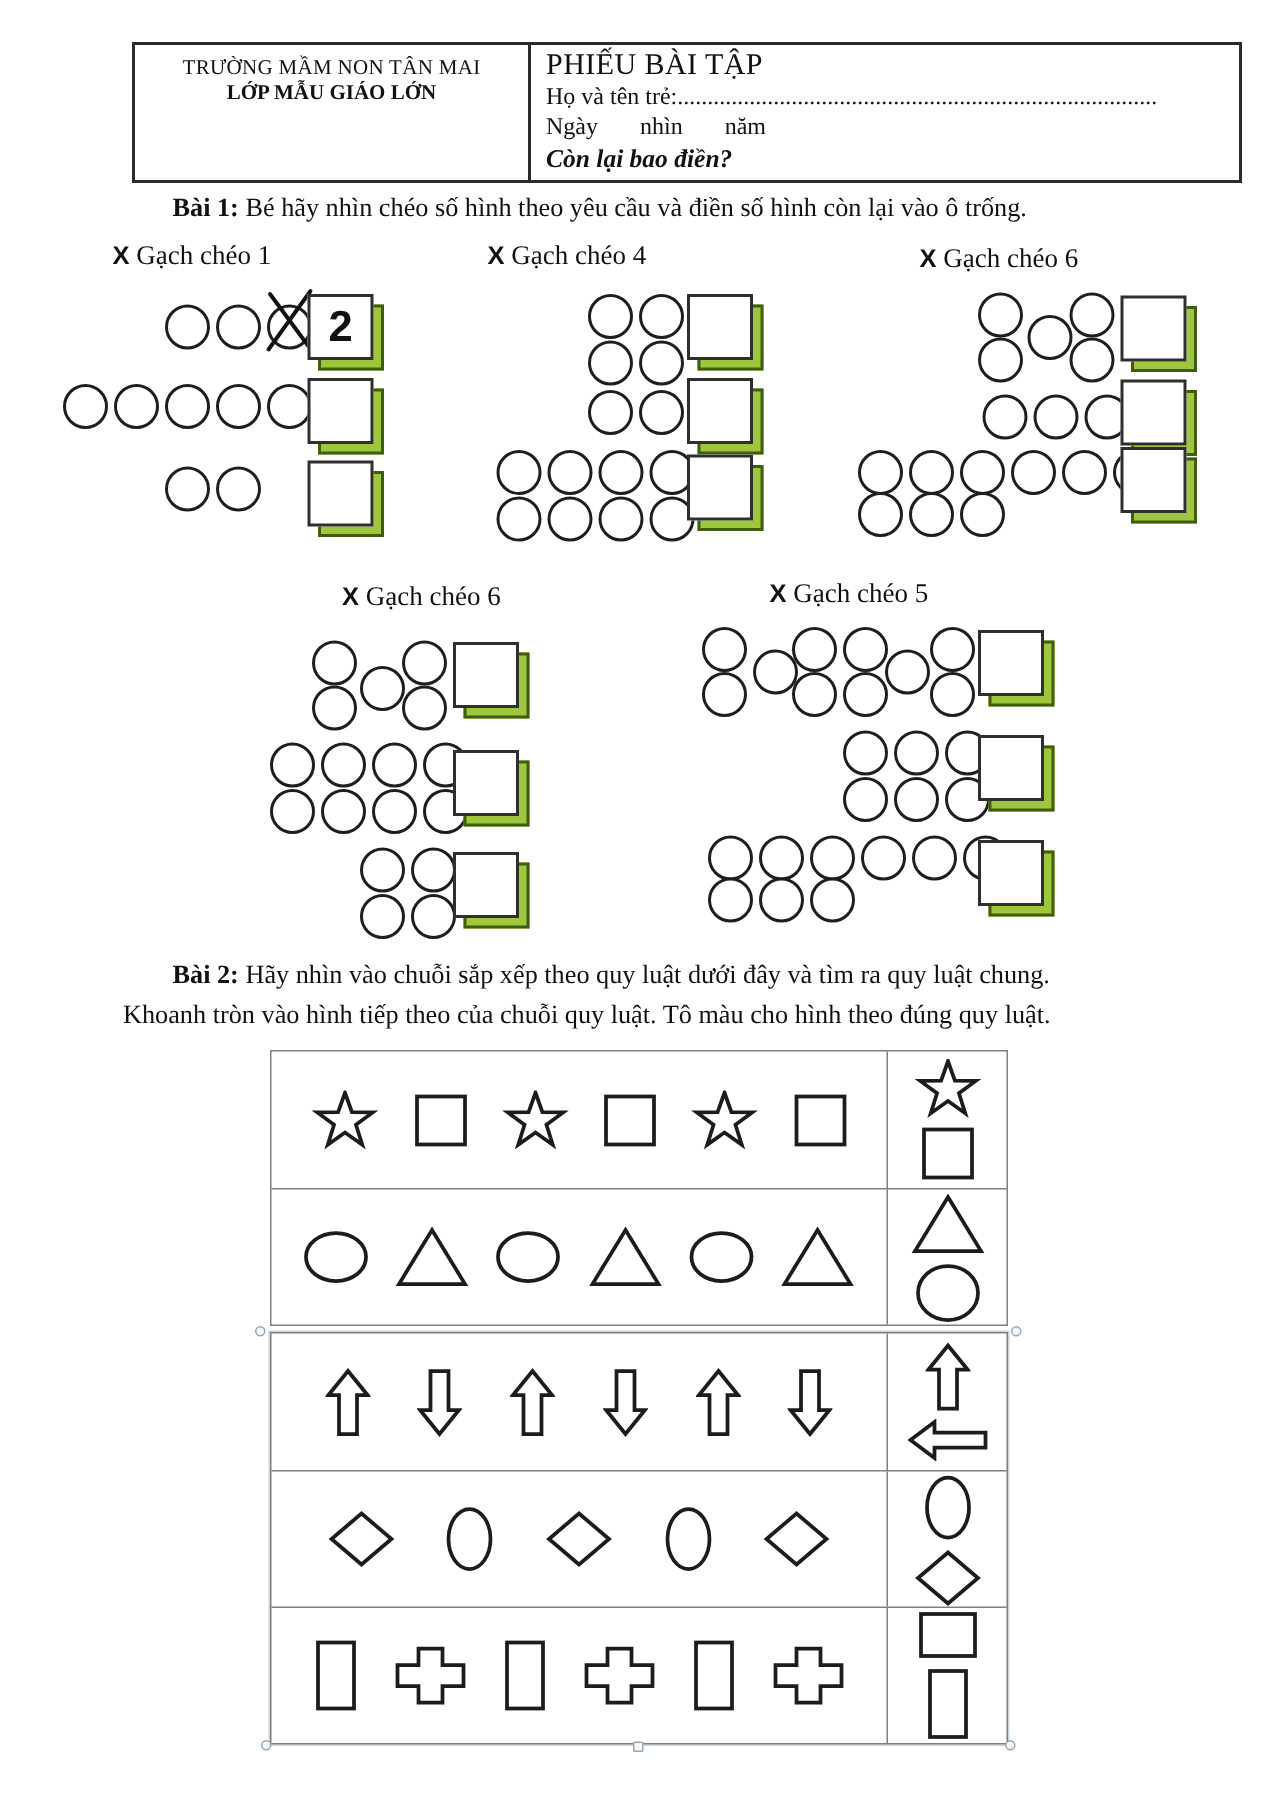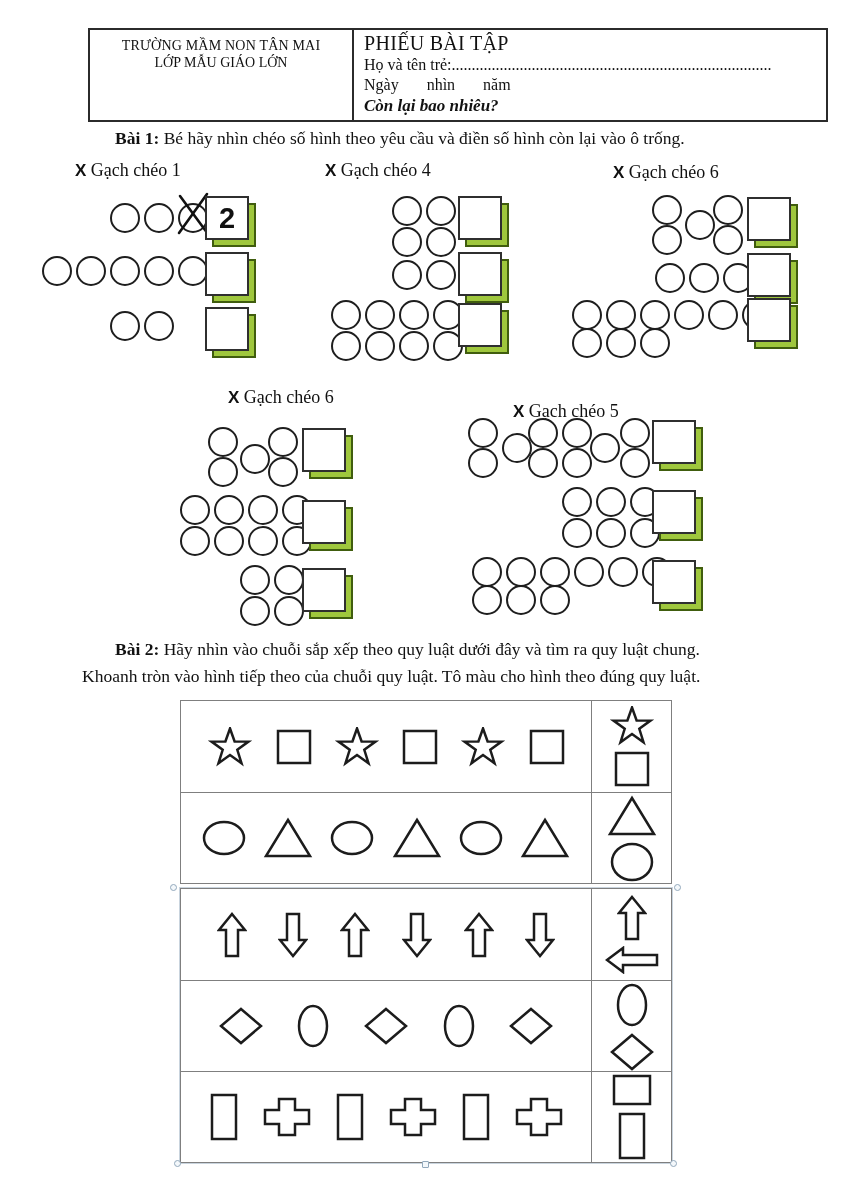--- a/index.html
+++ b/index.html
@@ -5,21 +5,21 @@
   * { margin:0; padding:0; box-sizing:border-box; }
   body { background:#fff; font-family:"Liberation Serif","DejaVu Serif",serif; color:#111; }
   .page { position:relative; width:849px; height:1200px; background:#fff; overflow:hidden; }
 
   
   .htable { position:absolute; left:88px; top:28px; width:740px; height:94px;
             border:2px solid #2b2b2b; display:flex; background:#fff; }
   .ht-left { width:264px; border-right:2px solid #2b2b2b; text-align:center; padding-top:8px; }
   .ht-right { flex:1; padding:2px 10px 0 10px; overflow:hidden; }
   .school1 { font-size:14px; letter-spacing:.2px; }
-  .school2 { font-size:14px; font-weight:normal; margin-top:1px; }
+  .school2 { font-size:14px; font-weight:bold; margin-top:1px; }
   .ht-title { font-size:20px; font-weight:normal; letter-spacing:.3px; }
   .ht-name  { font-size:16px; white-space:nowrap; overflow:hidden; margin-top:1px; }
   .ht-date  { font-size:16px; word-spacing:24px; margin-top:2px; }
   .ht-q     { font-size:17px; font-weight:bold; font-style:italic; margin-top:2px; }
 
   
   .bai1-line { position:absolute; left:115px; top:128px; font-size:17.5px; }
   .bai2-block { position:absolute; left:82px; top:636px; width:720px; font-size:17.5px; line-height:27px; }
   .bai2-block .l1 { padding-left:33px; }
   .blabel { font-weight:bold; }
@@ -29,21 +29,21 @@
   .g1 { left:40px;  top:160px; }
   .g2 { left:320px; top:160px; }
   .g3 { left:565px; top:160px; }
   .g4 { left:170px; top:385px; }
   .g5 { left:435px; top:385px; }
   .g-label { position:absolute; font-size:18px; white-space:nowrap; }
   .g1 .g-label { left:35px; top:0; }
   .g2 .g-label { left:5px;  top:0; }
   .g3 .g-label { left:48px; top:2px; }
   .g4 .g-label { left:58px; top:2px; }
-  .g5 .g-label { left:78px; top:16px; }
+  .g5 .g-label { left:78px; top:0; }
   .x-mark { font-family:"Liberation Sans","DejaVu Sans",sans-serif; font-weight:bold; font-size:17px; }
   .rows { position:absolute; inset:0; }
   .circ { position:absolute; width:30px; height:30px; border:2.2px solid #1e1e1e;
           border-radius:50%; background:#fff; }
   .xmark { position:absolute; width:40px; height:46px; pointer-events:none; }
   .abox { position:absolute; width:53px; height:53px; }
   .abox-g { position:absolute; left:7px; top:7px; width:44px; height:44px;
             background:#9fc73d; border:2px solid #405d0e; }
   .abox-w { position:absolute; left:0; top:0; width:44px; height:44px; background:#fff;
             border:2px solid #2f2f2f; display:flex; align-items:center; justify-content:center;
@@ -74,21 +74,21 @@
 
   <div class="htable">
     <div class="ht-left">
       <div class="school1">TRƯỜNG MẦM NON TÂN MAI</div>
       <div class="school2">LỚP MẪU GIÁO LỚN</div>
     </div>
     <div class="ht-right">
       <div class="ht-title">PHIẾU BÀI TẬP</div>
       <div class="ht-name"><span>Họ và tên trẻ:</span><span>................................................................................</span></div>
       <div class="ht-date">Ngày nhìn năm</div>
-      <div class="ht-q">Còn lại bao nhiêu?</div>
+      <div class="ht-q">Còn lại bao điền?</div>
     </div>
   </div>
 
   <div class="bai1-line">
     <span class="blabel">Bài 1:</span>
     <span>Bé hãy nhìn chéo số hình theo yêu cầu và điền số hình còn lại vào ô trống.</span>
   </div>
 
   <div class="group g1">
     <div class="g-label"><span class="x-mark">X</span> <span>Gạch chéo 1</span></div>

